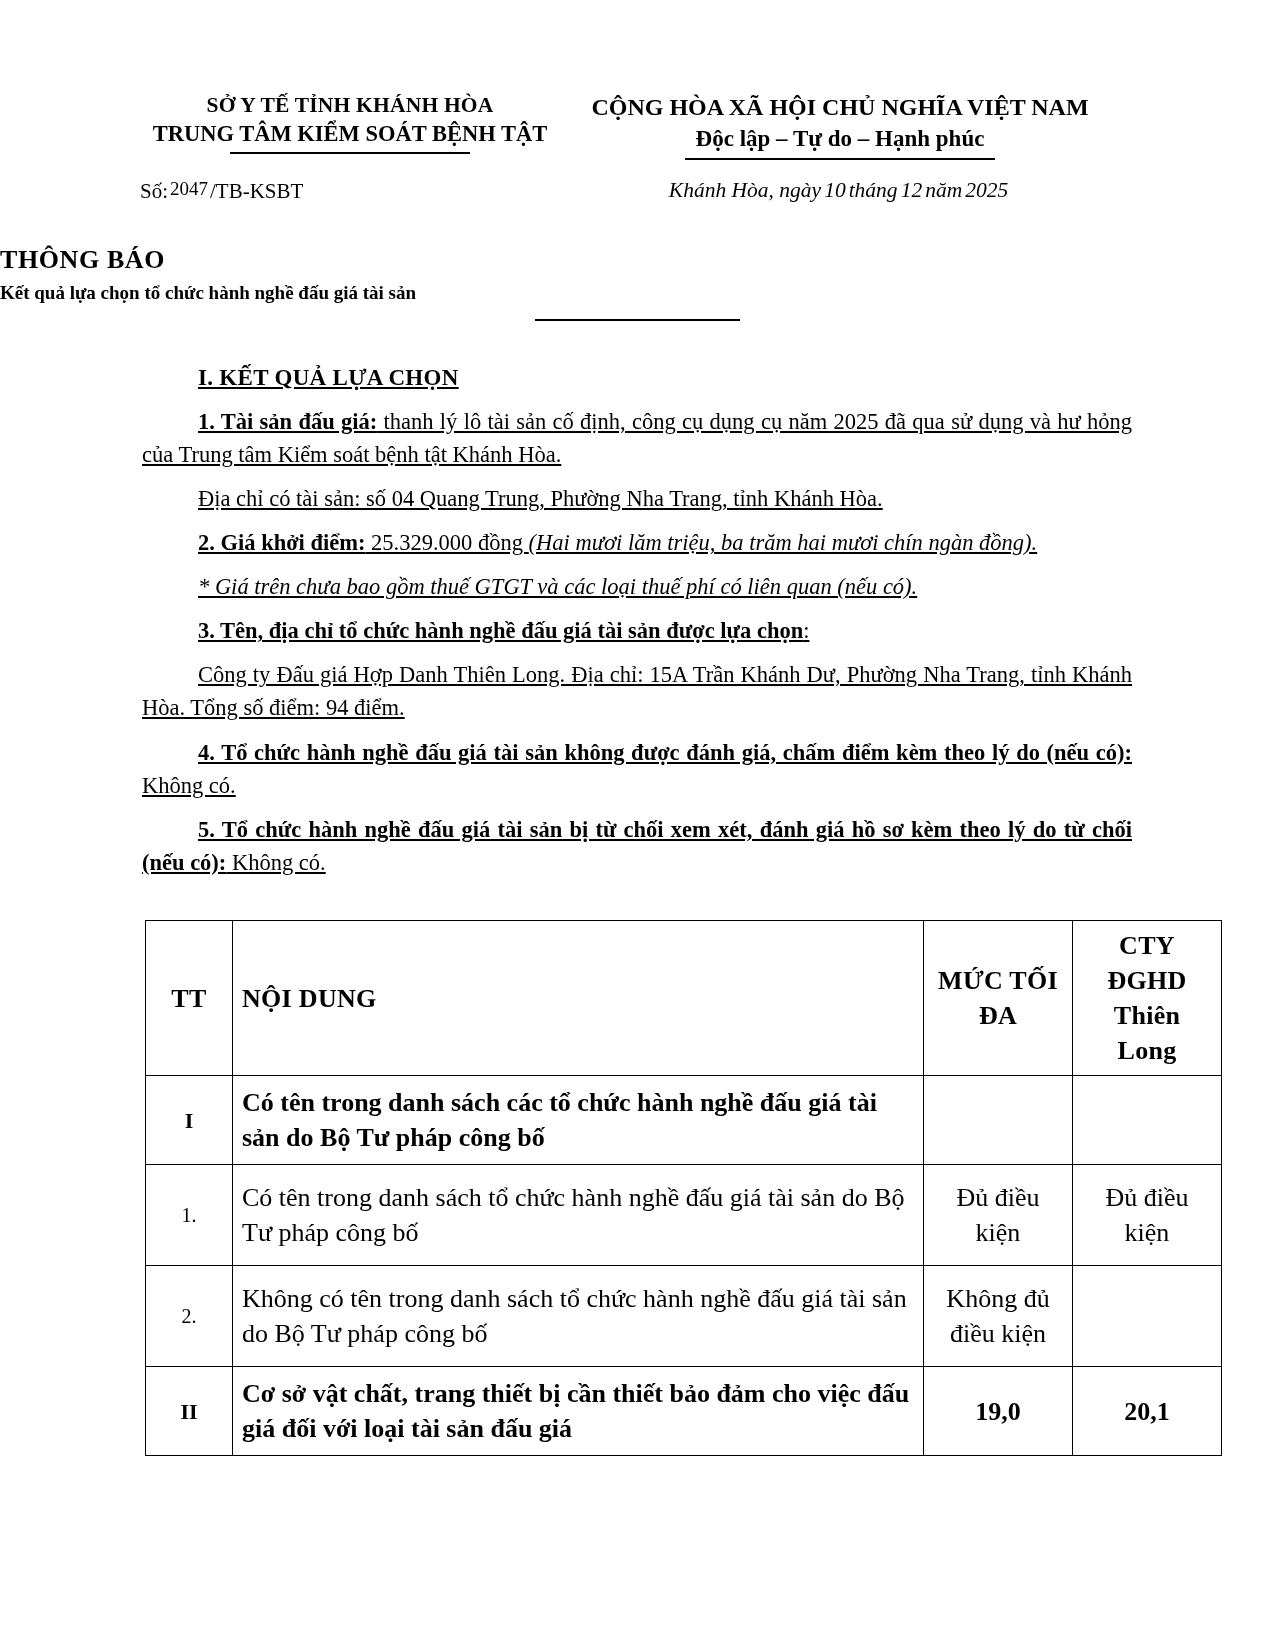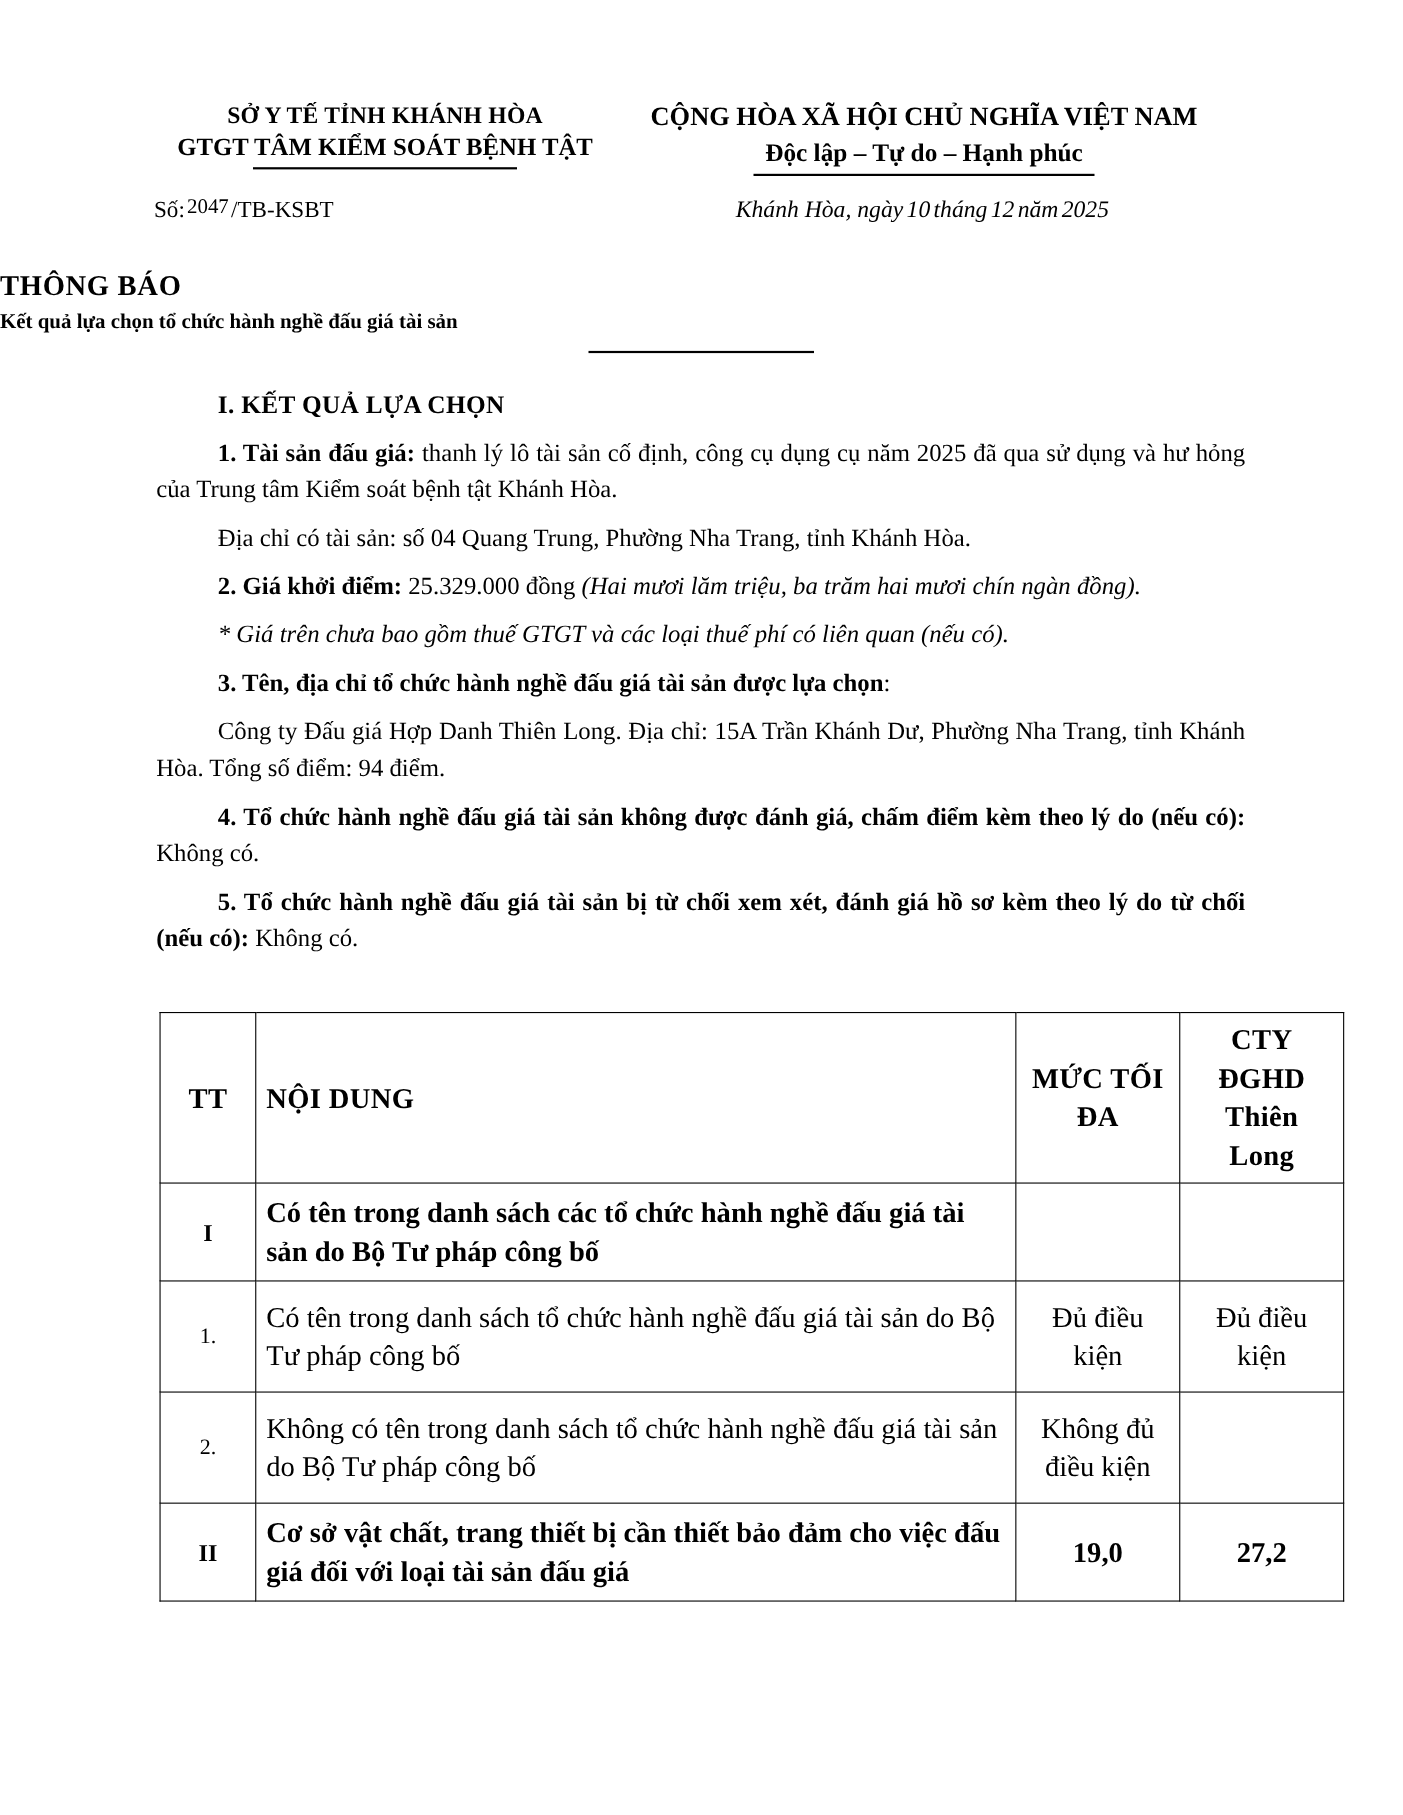--- a/index.html
+++ b/index.html
@@ -130,23 +130,24 @@
   .title-rule {
     width: 205px;
     height: 1.6px;
     background: #000;
     margin: 14px auto 0 auto;
   }
 
   
   .body {
     position: absolute;
-    top: 355px;
+    top: 365px;
     left: 142px;
     width: 990px;
+    text-decoration: underline;
   }
   .p {
     font-size: 22.5px;
     line-height: 1.47;
     margin: 0 0 11px 0;
     text-align: justify;
   }
   .ind { text-indent: 56px; }
   .b { font-weight: bold; }
   .i { font-style: italic; }
@@ -200,21 +201,21 @@
 </style>
 </head>
 <body>
 
 <div class="page">
 
   <div class="letterhead">
     <div class="lh-left">
       <div class="org-line1">SỞ Y TẾ TỈNH KHÁNH HÒA</div>
       <div class="org-line2">
-        <span>GTGT TÂM KIỂM SOÁT BỆNH TẬT</span>
+        <span>TRUNG TÂM KIỂM SOÁT BỆNH TẬT</span>
         <span class="rule-under" style="width:240px;"></span>
       </div>
     </div>
     <div class="lh-right">
       <div class="nation-line1">CỘNG HÒA XÃ HỘI CHỦ NGHĨA VIỆT NAM</div>
       <div class="nation-line2">
         <span>Độc lập – Tự do – Hạnh phúc</span>
         <span class="rule-under" style="width:310px;"></span>
       </div>
     </div>
@@ -291,19 +292,19 @@
         <tr class="sub">
           <td class="col-tt">2.</td>
           <td class="col-nd">Không có tên trong danh sách tổ chức hành nghề đấu giá tài sản do Bộ Tư pháp công bố</td>
           <td class="col-max">Không đủ điều kiện</td>
           <td class="col-cty"></td>
         </tr>
         <tr class="grp">
           <td class="col-tt">II</td>
           <td class="col-nd">Cơ sở vật chất, trang thiết bị cần thiết bảo đảm cho việc đấu giá đối với loại tài sản đấu giá</td>
           <td class="col-max num-b">19,0</td>
-          <td class="col-cty num-b">27,2</td>
+          <td class="col-cty num-b">20,1</td>
         </tr>
       </tbody>
     </table>
   </div>
 
 </div>
 
 </body></html>

